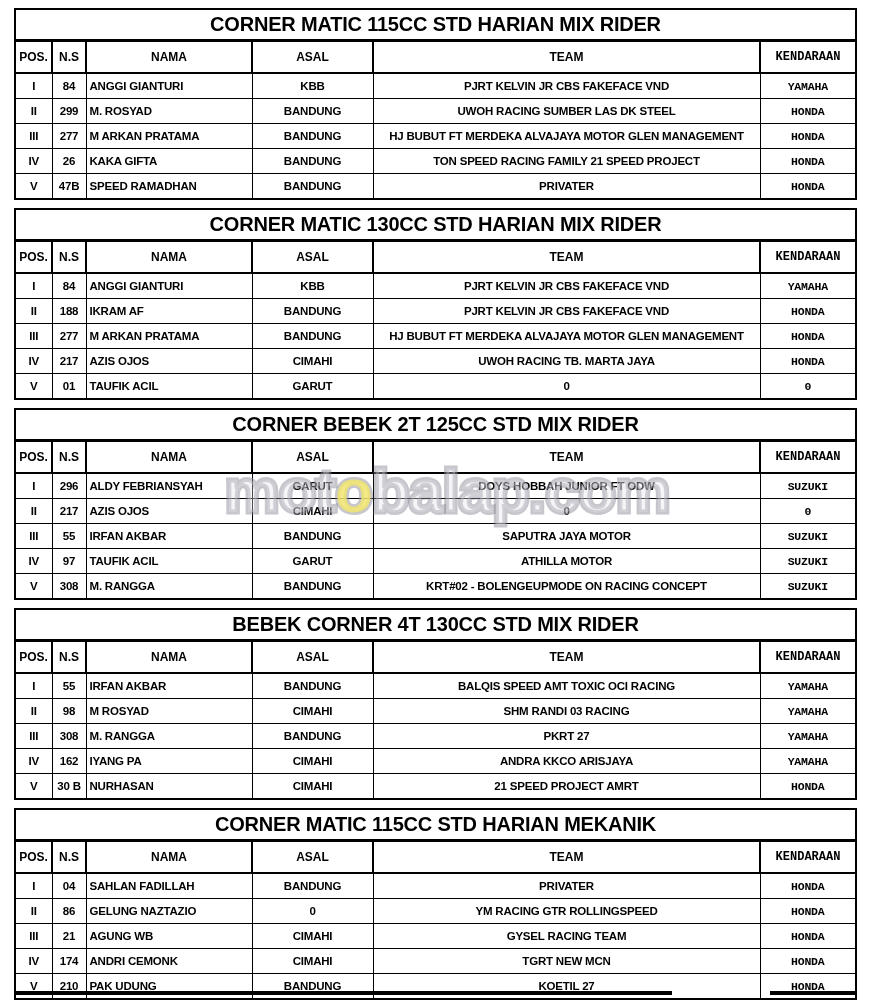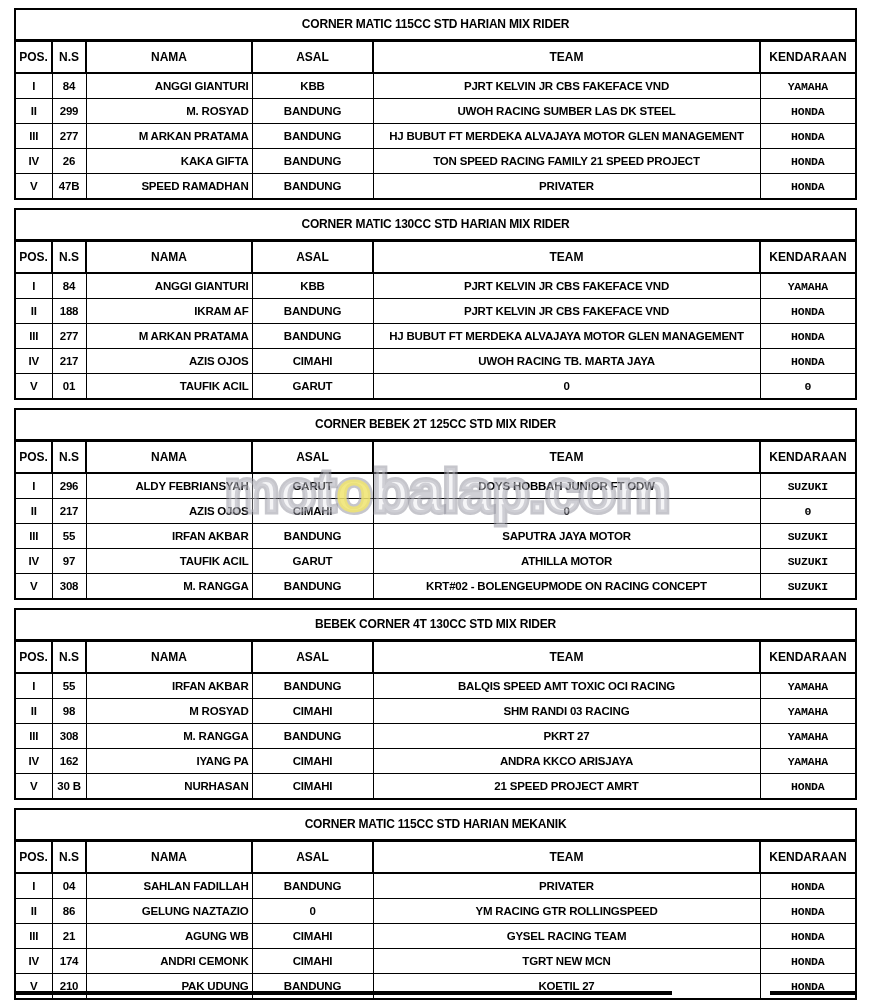--- a/index.html
+++ b/index.html
@@ -25,21 +25,21 @@
     width: 843px;
     box-sizing: border-box;
     border: 2px solid #000;
     margin-bottom: 8px;
     background: transparent;
   }
   .table-title {
     height: 29px;
     line-height: 29px;
     text-align: center;
-    font-size: 12px;
+    font-size: 20px;
     font-weight: bold;
     letter-spacing: -0.2px;
     border-bottom: 3px solid #000;
     white-space: nowrap;
     overflow: hidden;
   }
   table.results {
     width: 100%;
     border-collapse: collapse;
     table-layout: fixed;
@@ -49,36 +49,36 @@
     border-top: none;
     height: 30px;
     font-size: 12px;
     font-weight: bold;
     text-align: center;
     padding: 0 2px;
     overflow: hidden;
     white-space: nowrap;
   }
   table.results th:first-child { border-left: none; }
-  table.results th:last-child { border-right: none; }
+  table.results th:last-child { border-right: none; font-family: Liberation Mono, monospace; }
   table.results td {
     border: 1px solid #000;
     height: 24px;
     font-size: 11.5px;
     font-weight: bold;
     letter-spacing: -0.2px;
     text-align: center;
     padding: 0 3px;
     overflow: hidden;
     white-space: nowrap;
   }
   table.results td:first-child { border-left: none; }
   table.results td:last-child { border-right: none; font-family: Liberation Mono, monospace; }
   table.results tr:last-child td { border-bottom: none; }
-  table.results td.col-nama { text-align: right; }
+  table.results td.col-nama { text-align: left; }
   col.c-pos  { width: 36px; }
   col.c-ns   { width: 34px; }
   col.c-nama { width: 166px; }
   col.c-asal { width: 121px; }
   col.c-team { width: 387px; }
   col.c-kend { width: 95px; }
 
   .watermark {
     position: absolute;
     left: 222px;

